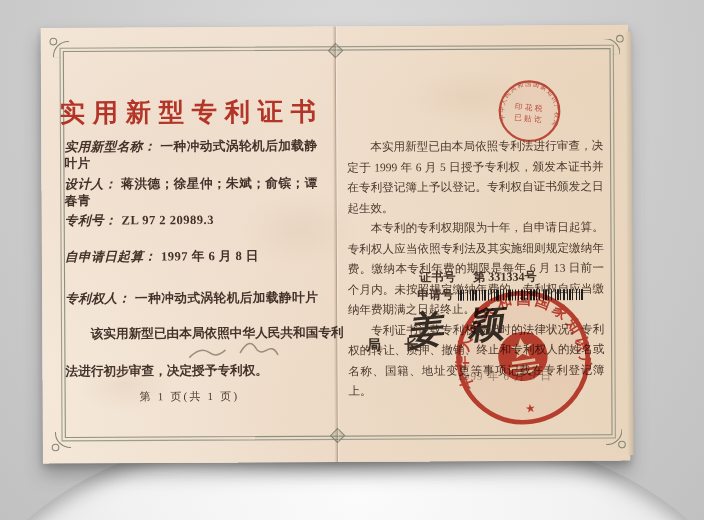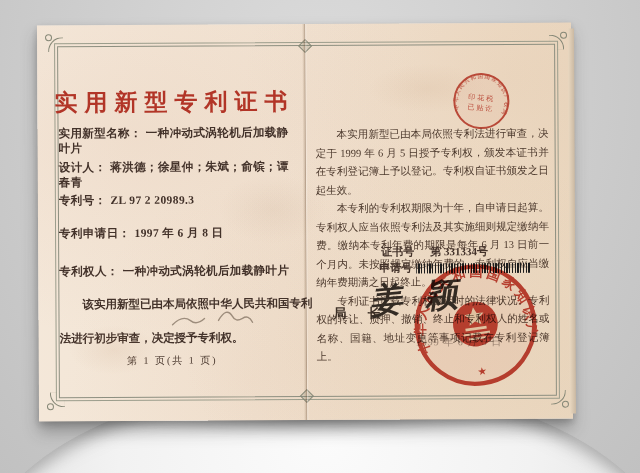--- a/index.html
+++ b/index.html
@@ -38,21 +38,21 @@
   .mid{position:absolute;width:8px;height:8px;border:1px solid #868877;background:rgba(140,145,125,.25);transform:rotate(45deg);}
   .mid.top{left:calc(50% - 4px);top:17px;}
   .mid.bottom{left:calc(50% - 4px);bottom:19px;}
   
   .page-left,.page-right{position:absolute;top:0;width:50%;height:100%;}
   .page-left{left:0;} .page-right{left:50%;}
   
   .cert-title{position:absolute;top:62px;left:0;right:0;text-align:center;
     font-size:23px;font-weight:bold;color:#b23527;letter-spacing:7px;text-indent:7px;}
   .field{position:absolute;left:21px;right:6px;font-size:11.5px;font-weight:bold;color:#43322a;letter-spacing:.4px;}
-  .field .lbl{margin-right:4px;}
+  .field .lbl{margin-right:4px;font-style:italic;}
   .f-name{top:101px;} .f-designer{top:135px;} .f-patno{top:168px;} .f-date{top:201px;} .f-patentee{top:239px;}
   .grant{position:absolute;left:21px;top:262px;width:256px;font-size:11.5px;font-weight:bold;
     color:#43322a;line-height:34px;text-indent:2em;margin:0;}
   .pg-footer{position:absolute;top:329px;left:0;right:0;text-align:center;font-size:10px;color:#4a382e;letter-spacing:2px;}
   .squiggle{position:absolute;left:128px;top:278px;width:96px;height:34px;opacity:.55;}
   
   .paras{position:absolute;left:11px;top:102px;width:233px;font-size:10.5px;color:#4b382c;
     line-height:18.5px;text-align:justify;}
   .paras p{margin:0;text-indent:2em;}
   .certno{position:absolute;left:76px;top:221px;font-size:11px;font-weight:bold;color:#43322a;}
@@ -92,21 +92,21 @@
       <div class="field f-name">
         <span class="lbl">实用新型名称：</span><span>一种冲动式涡轮机后加载静叶片</span>
       </div>
       <div class="field f-designer">
         <span class="lbl">设计人：</span><span>蒋洪德；徐星仲；朱斌；俞镔；谭春青</span>
       </div>
       <div class="field f-patno">
         <span class="lbl">专利号：</span><span>ZL 97 2 20989.3</span>
       </div>
       <div class="field f-date">
-        <span class="lbl">专利申请日：</span><span>1997 年 6 月 8 日</span>
+        <span class="lbl">自申请日起算：</span><span>1997 年 6 月 8 日</span>
       </div>
       <div class="field f-patentee">
         <span class="lbl">专利权人：</span><span>一种冲动式涡轮机后加载静叶片</span>
       </div>
 
       <p class="grant">该实用新型已由本局依照中华人民共和国专利法进行初步审查，决定授予专利权。</p>
 
       <svg class="squiggle" viewBox="0 0 96 34">
         <path d="M6 22 q10 -10 18 -4 q6 5 14 -2 M52 18 q8 -14 14 -4 q3 6 10 2 q6 -4 10 4" fill="none" stroke="#5a4a3a" stroke-width="1.4" stroke-linecap="round"></path>
       </svg>

